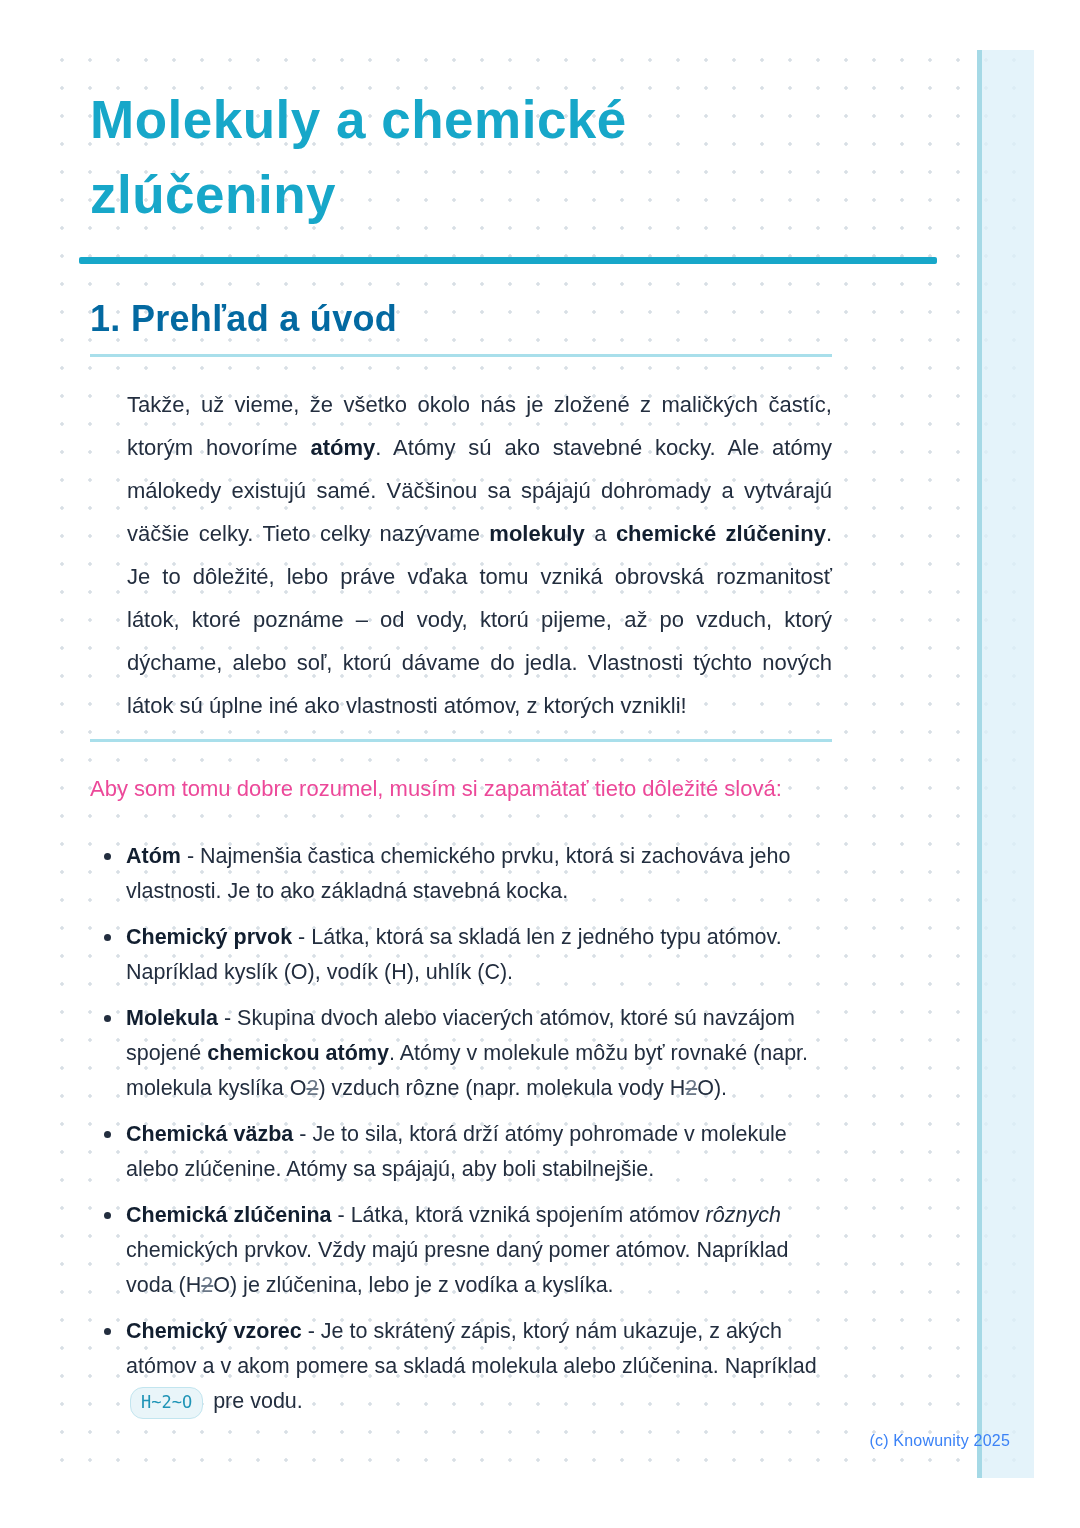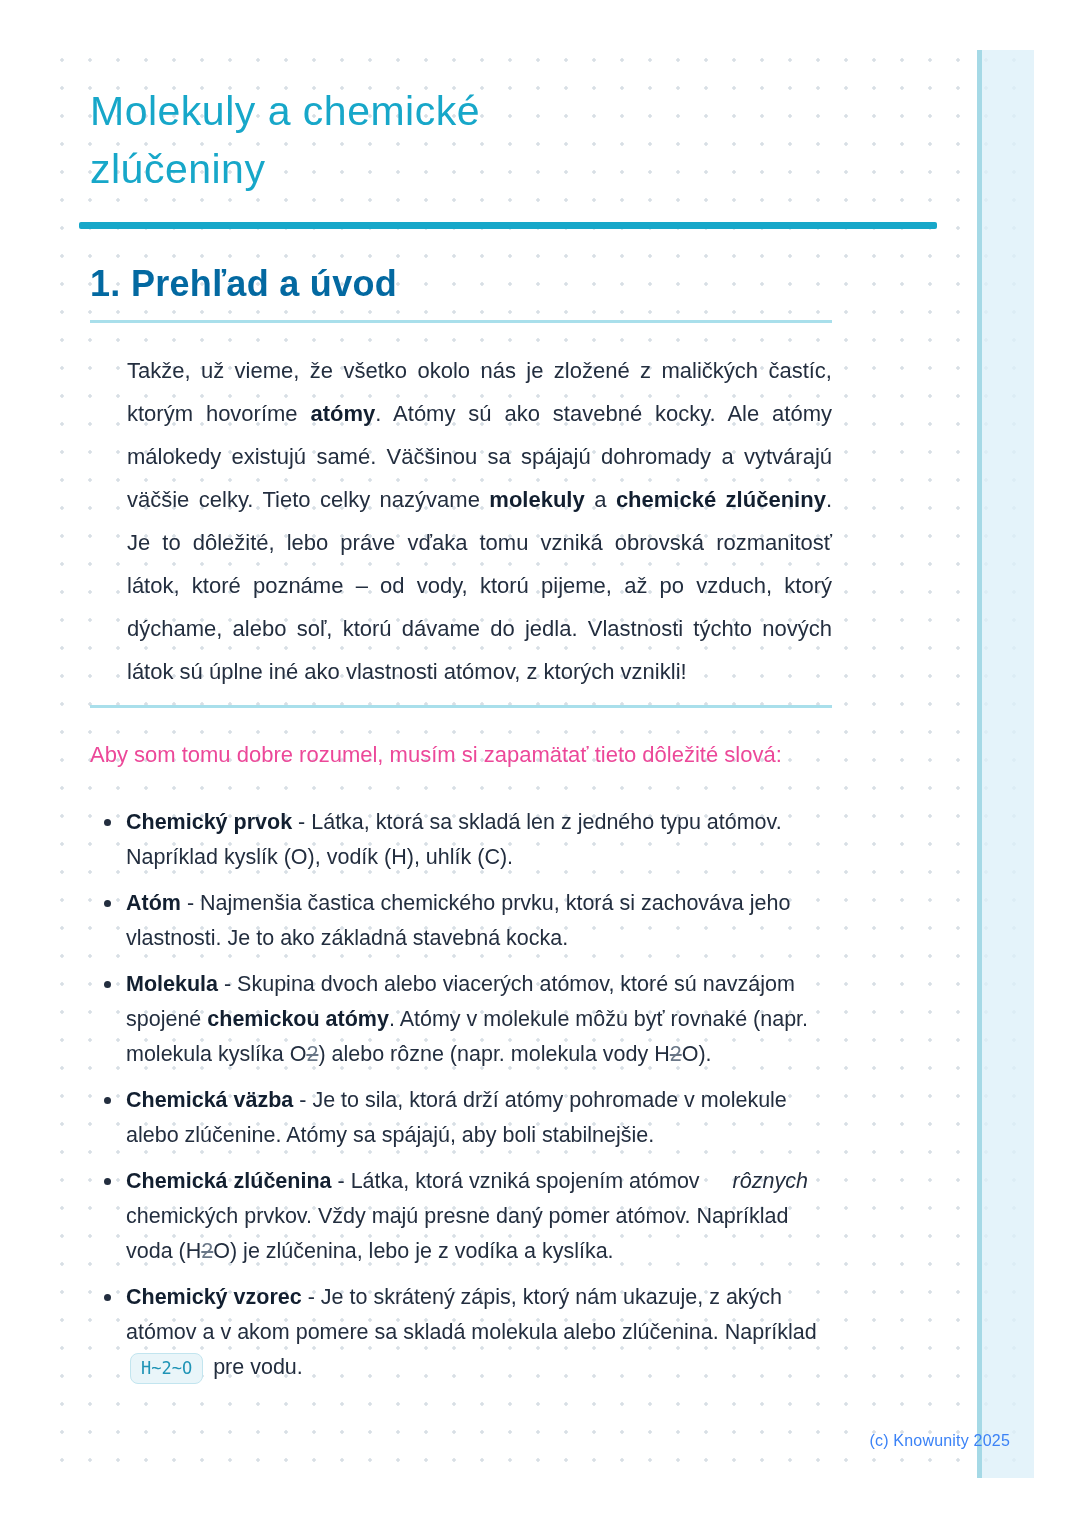--- a/index.html
+++ b/index.html
@@ -21,21 +21,21 @@
   .side-band {
     position: absolute; left: 977px; top: 50px; width: 57px; height: 1428px;
     background: rgba(221, 240, 248, 0.78);
     border-left: 5px solid #a5d9e6;
     z-index: 1;
   }
 
   .content { position: absolute; left: 90px; top: 82px; width: 742px; z-index: 2; }
 
   h1.page-title {
-    font-size: 41px; font-weight: 400; line-height: 1.42;
+    font-size: 53px; font-weight: 700; line-height: 1.42;
     color: #17a7c9; letter-spacing: 0.5px; white-space: pre-line;
   }
   .title-rule {
     margin-top: 24px; margin-left: -11px;
     width: 858px; height: 7px; background: #17a7c9; border-radius: 2px;
   }
 
   h2.section-heading {
     margin-top: 32px;
     font-size: 36px; font-weight: 800; line-height: 1.3;
@@ -58,27 +58,27 @@
   ul.definitions li {
     position: relative; padding-left: 22px; margin-bottom: 11px;
     font-size: 21.5px; line-height: 35px; color: #232e3f;
   }
   ul.definitions li::before {
     content: ""; position: absolute; left: 0; top: 14px;
     width: 7px; height: 7px; border-radius: 50%; background: #232e3f;
   }
 
   .b { font-weight: 700; color: #121f30; }
-  .i { font-style: italic; margin-left: 27px; }
+  .i { font-style: italic; }
   .strike { text-decoration: line-through; color: #6a7787; }
   .chip {
     display: inline-block;
     font-family: "DejaVu Sans Mono", monospace;
     font-size: 17px; line-height: 1.25; color: #1f94b6;
-    background: #e9f5f9; border: 1px solid #c2e5ef; border-radius: 8px;
+    background: #e9f5f9; border: 1px solid #c2e5ef; border-radius: 13px;
     padding: 4px 10px; margin: 0 4px; vertical-align: baseline;
   }
 
   .footer {
     position: absolute; right: 70px; top: 1432px; z-index: 3;
     font-size: 16px; color: #3b82f6; letter-spacing: 0.2px;
   }
 </style>
 </head>
 <body>
@@ -95,23 +95,23 @@
     <section>
       <h2 class="section-heading">1. Prehľad a úvod</h2>
       <div class="heading-rule"></div>
       <p class="lead-paragraph"><span>Takže, už vieme, že všetko okolo nás je zložené z maličkých častíc, ktorým hovoríme </span><span class="b">atómy</span><span>. Atómy sú ako stavebné kocky. Ale atómy málokedy existujú samé. Väčšinou sa spájajú dohromady a vytvárajú väčšie celky. Tieto celky nazývame </span><span class="b">molekuly</span><span> a </span><span class="b">chemické zlúčeniny</span><span>. Je to dôležité, lebo práve vďaka tomu vzniká obrovská rozmanitosť látok, ktoré poznáme – od vody, ktorú pijeme, až po vzduch, ktorý dýchame, alebo soľ, ktorú dávame do jedla. Vlastnosti týchto nových látok sú úplne iné ako vlastnosti atómov, z ktorých vznikli!</span></p>
     </section>
 
     <section>
       <div class="heading-rule"></div>
       <p class="list-intro">Aby som tomu dobre rozumel, musím si zapamätať tieto dôležité slová:</p>
       <ul class="definitions">
+          <li><span class="b">Atóm</span><span> - Najmenšia častica chemického prvku, ktorá si zachováva jeho vlastnosti. Je to ako základná stavebná kocka.</span></li>
           <li><span class="b">Chemický prvok</span><span> - Látka, ktorá sa skladá len z jedného typu atómov. Napríklad kyslík (O), vodík (H), uhlík (C).</span></li>
-          <li><span class="b">Atóm</span><span> - Najmenšia častica chemického prvku, ktorá si zachováva jeho vlastnosti. Je to ako základná stavebná kocka.</span></li>
-          <li><span class="b">Molekula</span><span> - Skupina dvoch alebo viacerých atómov, ktoré sú navzájom spojené </span><span class="b">chemickou atómy</span><span>. Atómy v molekule môžu byť rovnaké (napr. molekula kyslíka O</span><span class="strike">2</span><span>) alebo rôzne (napr. molekula vody H</span><span class="strike">2</span><span>O).</span></li>
+          <li><span class="b">Molekula</span><span> - Skupina dvoch alebo viacerých atómov, ktoré sú navzájom spojené </span><span class="b">chemickou atómy</span><span>. Atómy v molekule môžu byť rovnaké (napr. molekula kyslíka O</span><span class="strike">2</span><span>) vzduch rôzne (napr. molekula vody H</span><span class="strike">2</span><span>O).</span></li>
           <li><span class="b">Chemická väzba</span><span> - Je to sila, ktorá drží atómy pohromade v molekule alebo zlúčenine. Atómy sa spájajú, aby boli stabilnejšie.</span></li>
           <li><span class="b">Chemická zlúčenina</span><span> - Látka, ktorá vzniká spojením atómov </span><span class="i">rôznych</span><span> chemických prvkov. Vždy majú presne daný pomer atómov. Napríklad voda (H</span><span class="strike">2</span><span>O) je zlúčenina, lebo je z vodíka a kyslíka.</span></li>
           <li><span class="b">Chemický vzorec</span><span> - Je to skrátený zápis, ktorý nám ukazuje, z akých atómov a v akom pomere sa skladá molekula alebo zlúčenina. Napríklad </span><span class="chip">H~2~O</span><span> pre vodu.</span></li>
         </ul>
     </section>
   </div>
 
   <div class="footer">(c) Knowunity 2025</div>
 </div>
 

